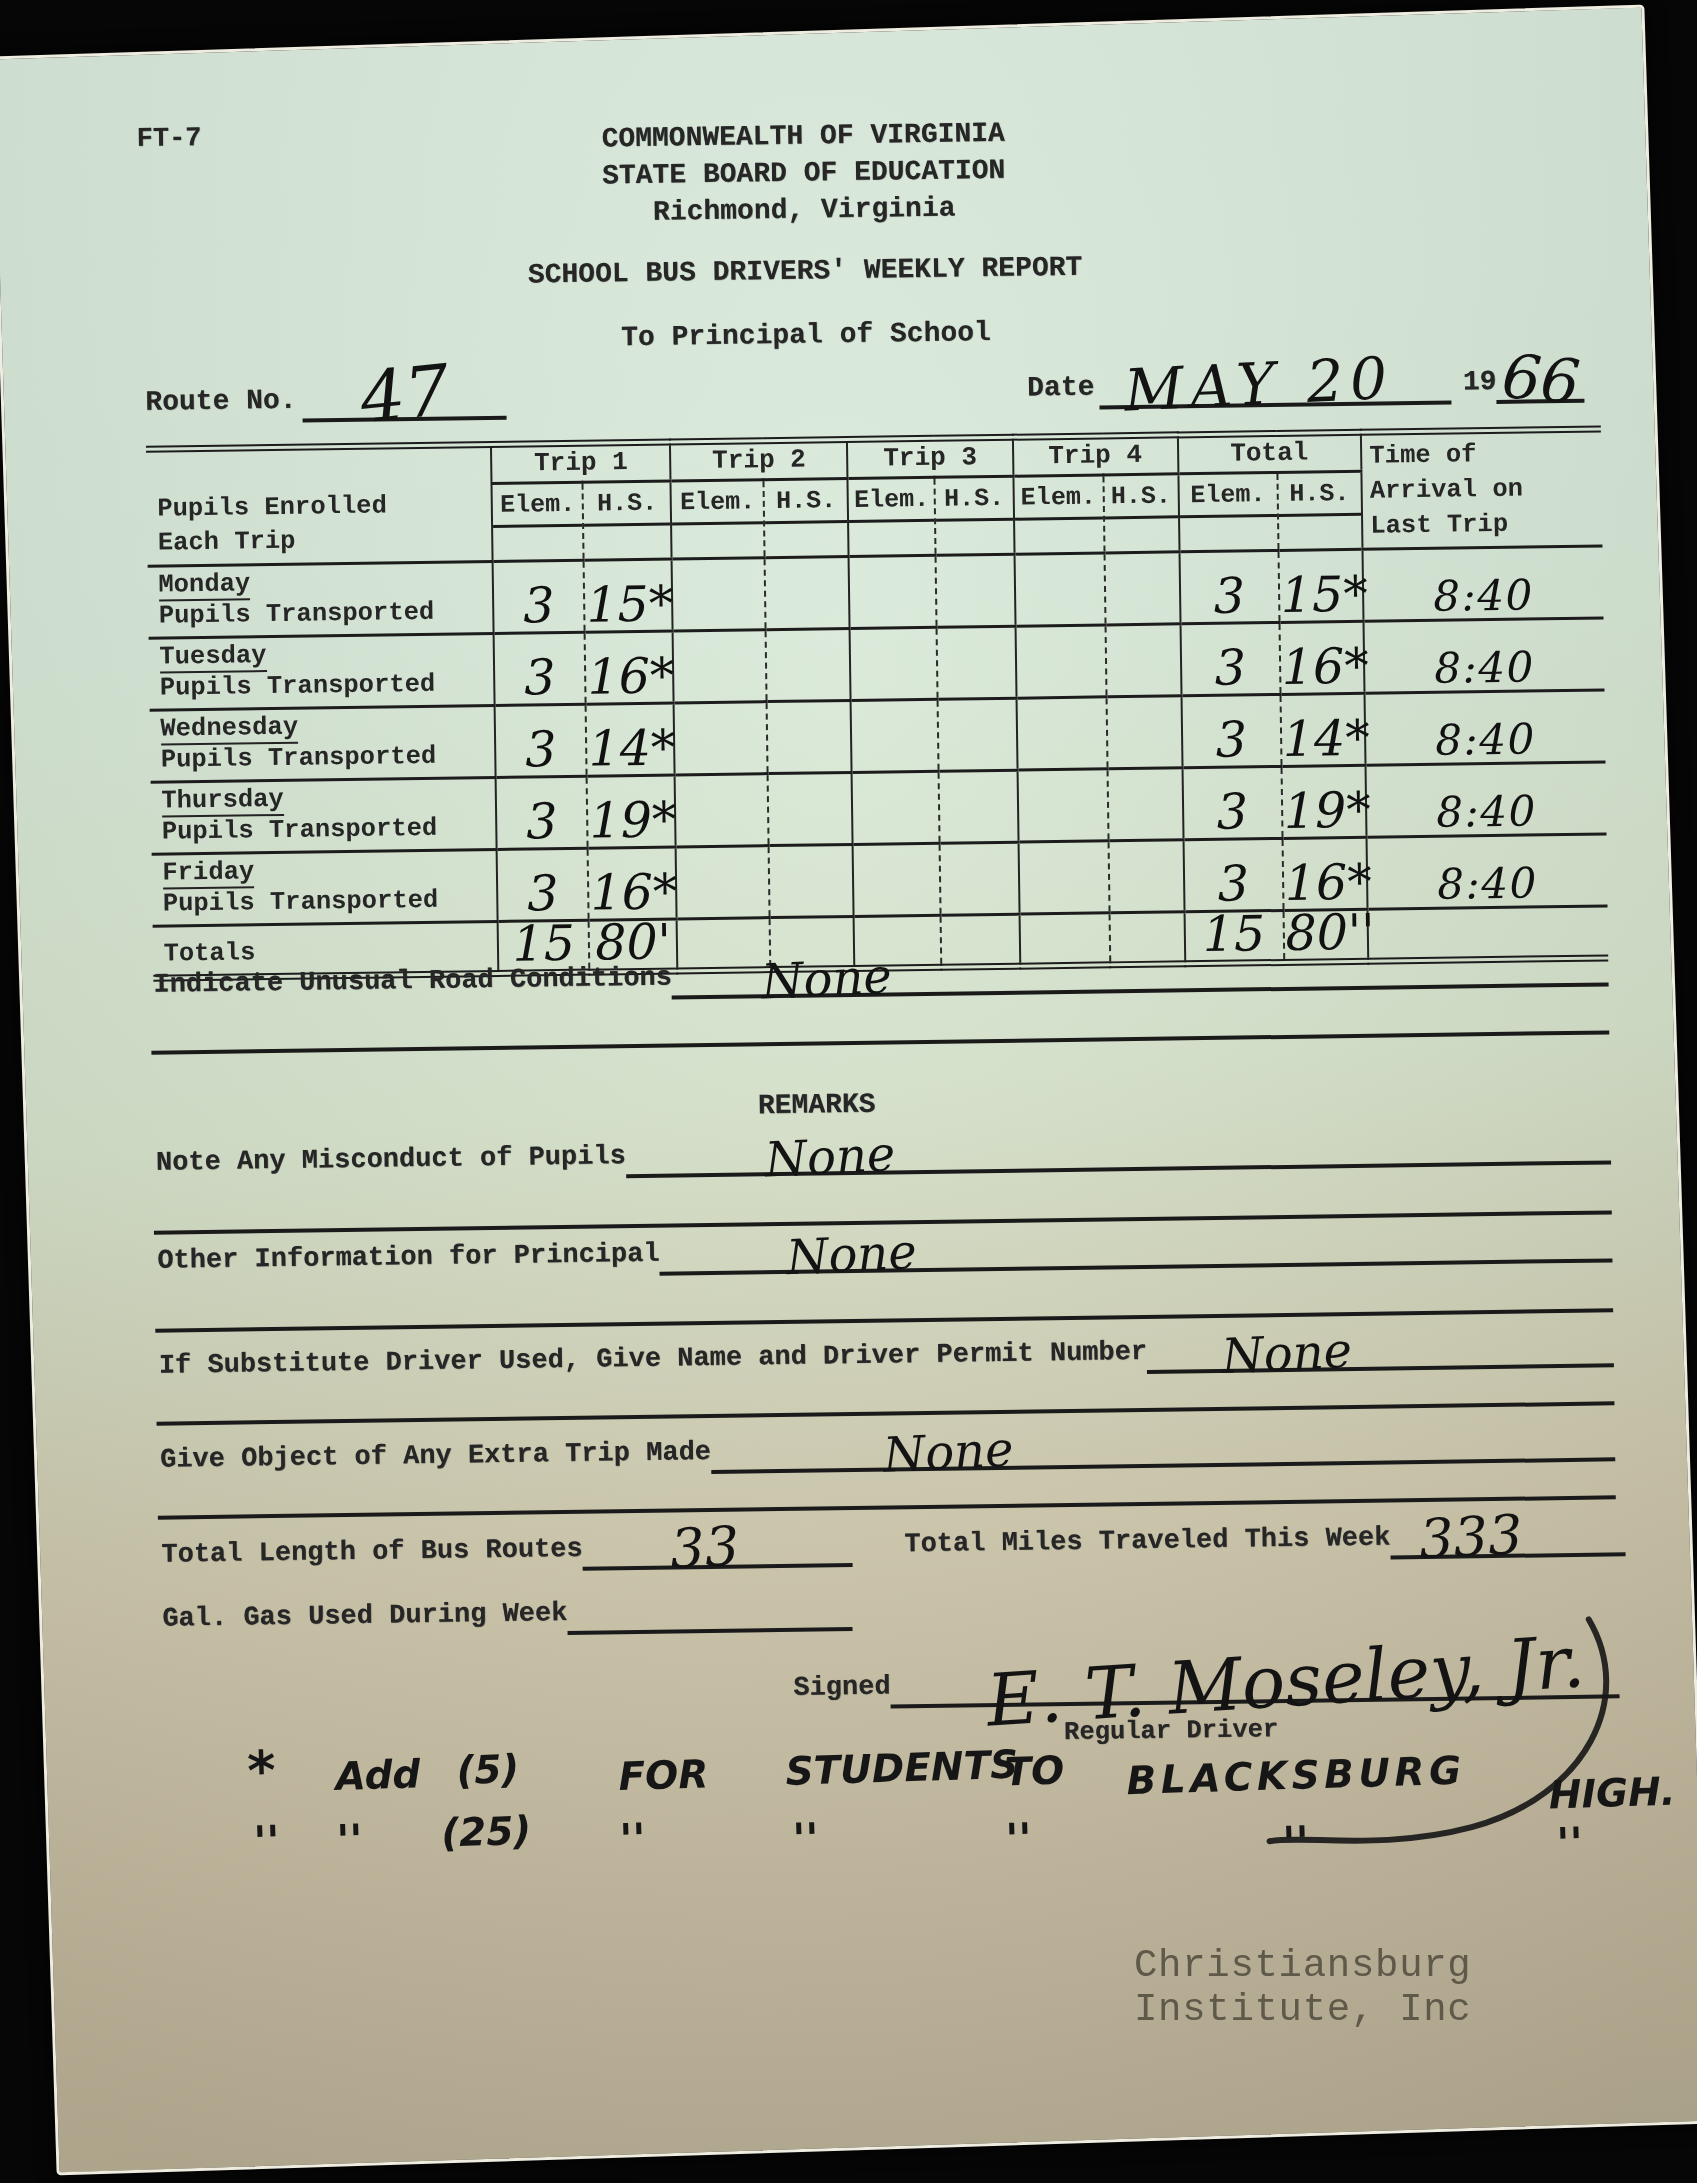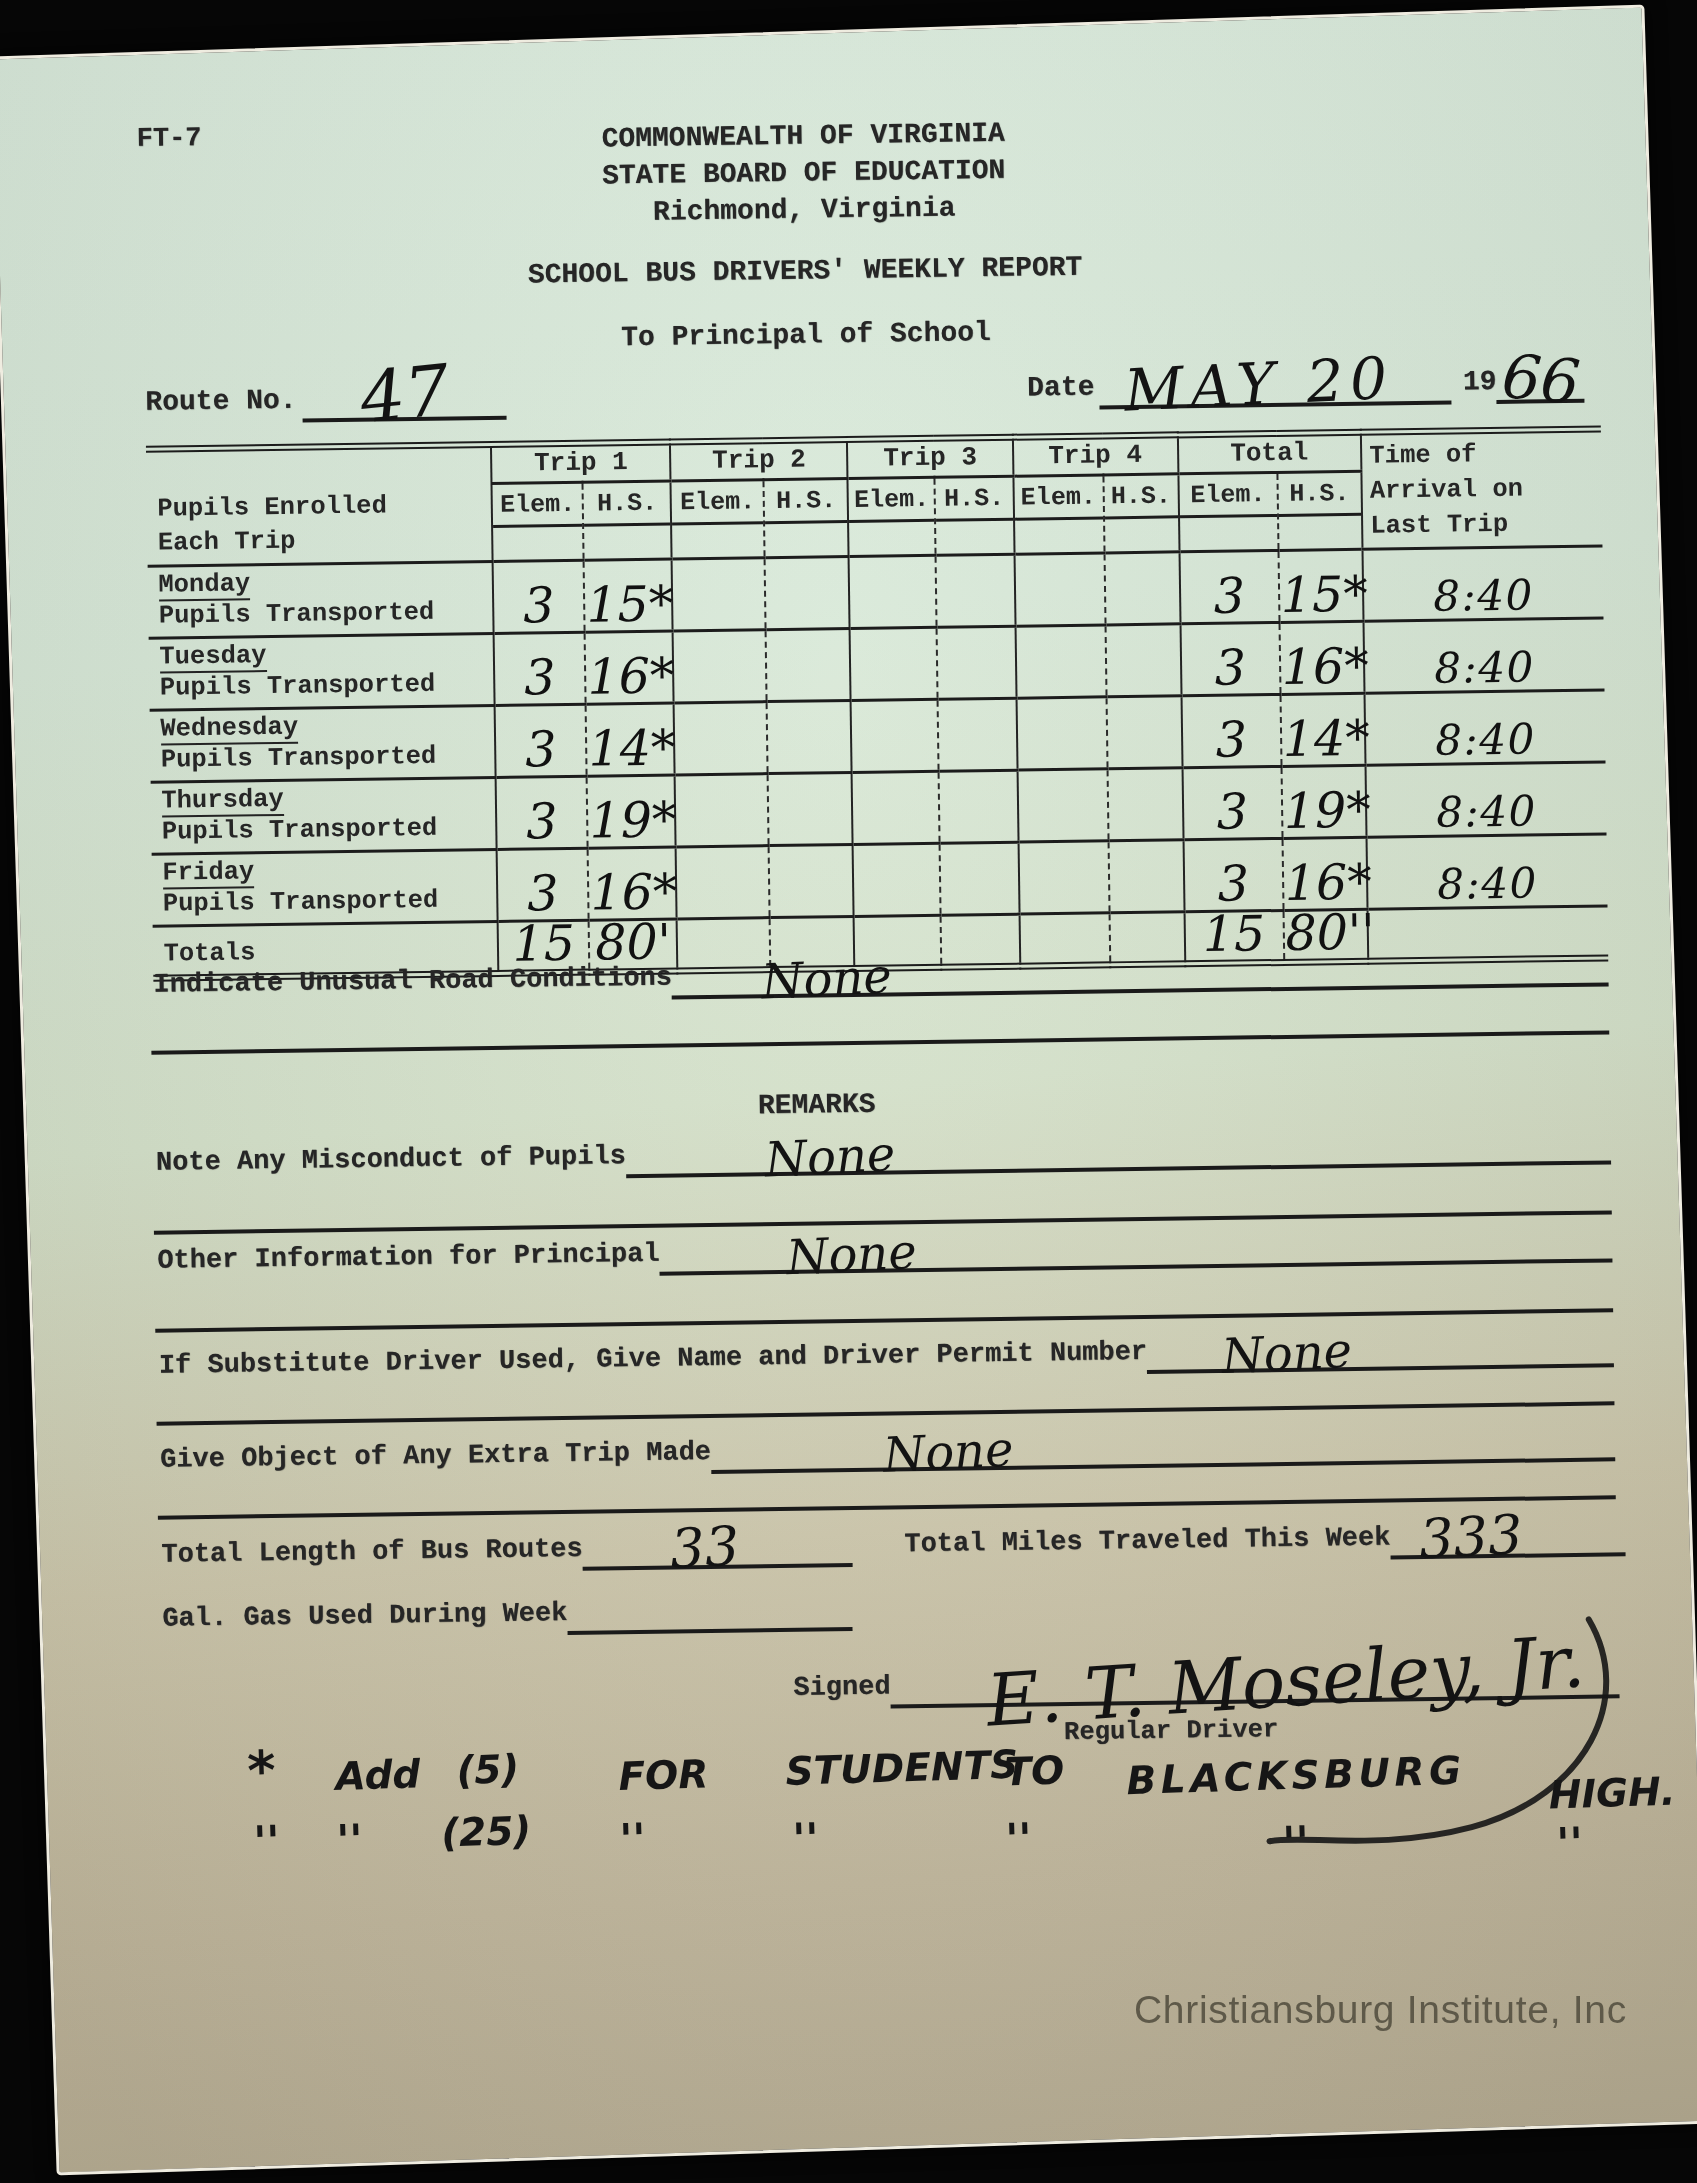--- a/index.html
+++ b/index.html
@@ -49,21 +49,21 @@
           font-size:25.5px;line-height:31.5px;color:#262626;vertical-align:bottom;text-align:left;}
   .day-name{border-bottom:2.2px solid #232323;padding-bottom:0.7px;}
   td.hwc{font-family:"DejaVu Serif",serif;font-style:italic;font-size:49px;line-height:0.85;color:#111;
           text-align:center;vertical-align:bottom;padding-bottom:4.5px;}
   td.hwc.timev{font-size:42px;letter-spacing:1.5px;}
   
   .anno{position:absolute;font-family:"DejaVu Sans",sans-serif;font-style:italic;font-weight:700;
         font-size:39px;color:#161616;white-space:nowrap;transform:rotate(-1deg);}
   .anno.big{font-size:54px;}
   .anno.ditto{font-size:43px;}
-  .watermark{position:absolute;left:1134px;top:1988px;font-family:Liberation Sans, sans-serif;
+  .watermark{position:absolute;left:1134px;top:1944px;font-family:Liberation Mono, monospace;
         font-size:39px;color:#5e5949;letter-spacing:0.7px;z-index:6;}
   .sig{font-size:72px;margin-bottom:-12px;transform:rotate(-3deg);}
   svg.flourish{position:absolute;left:0;top:0;pointer-events:none;}
 </style>
 </head>
 <body>
 
 <div class="stage">
   <div class="paper">
     <div class="content">

